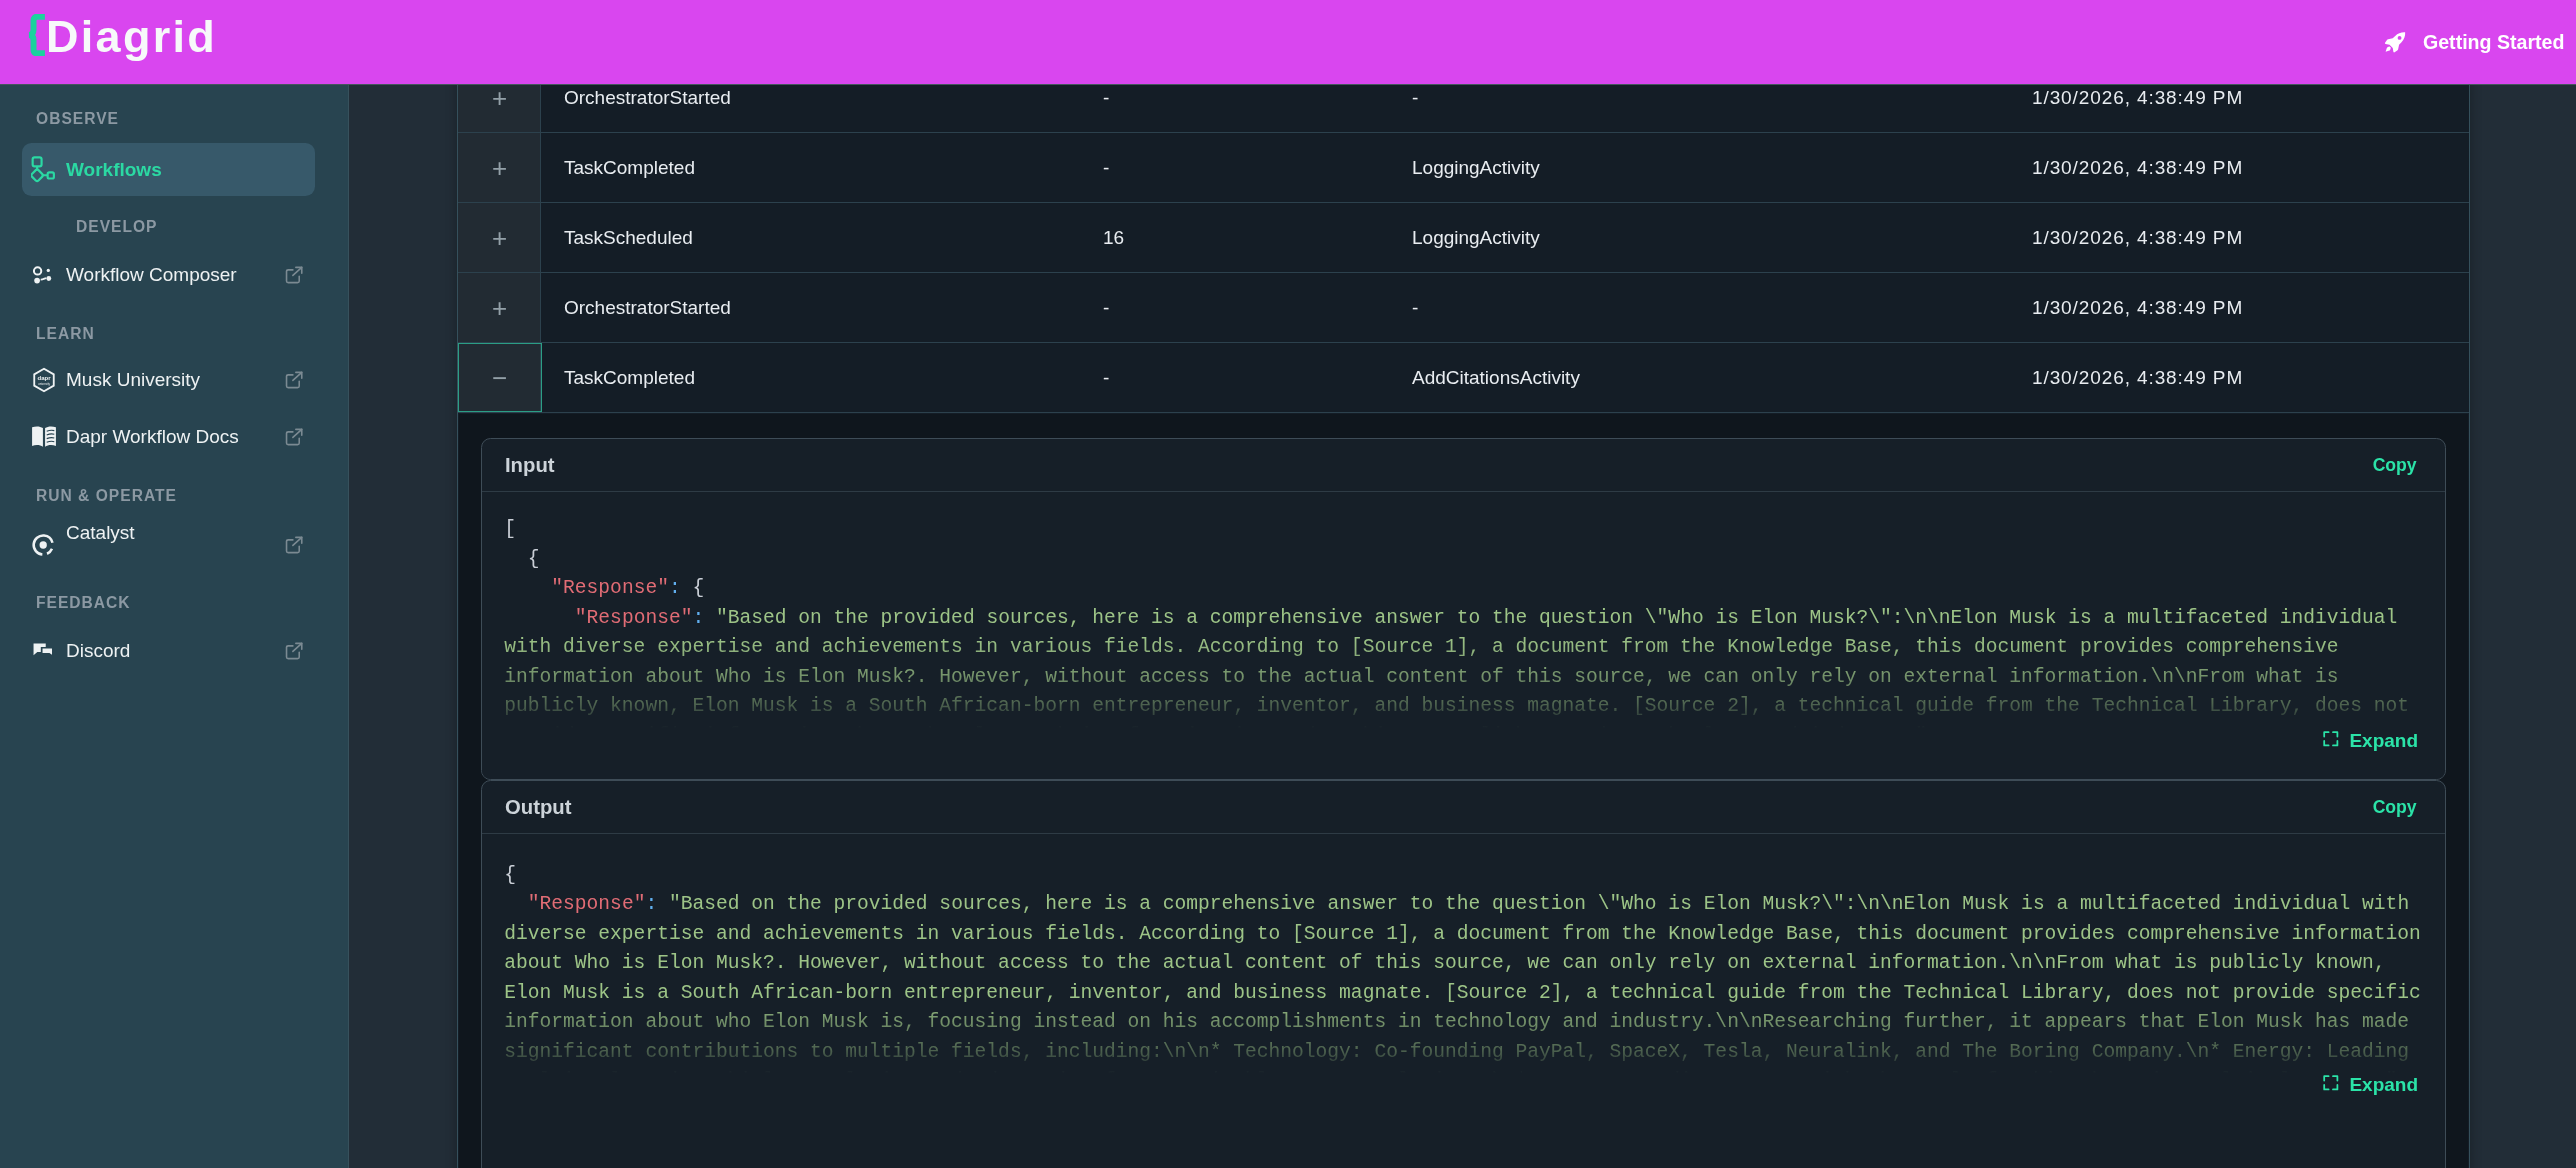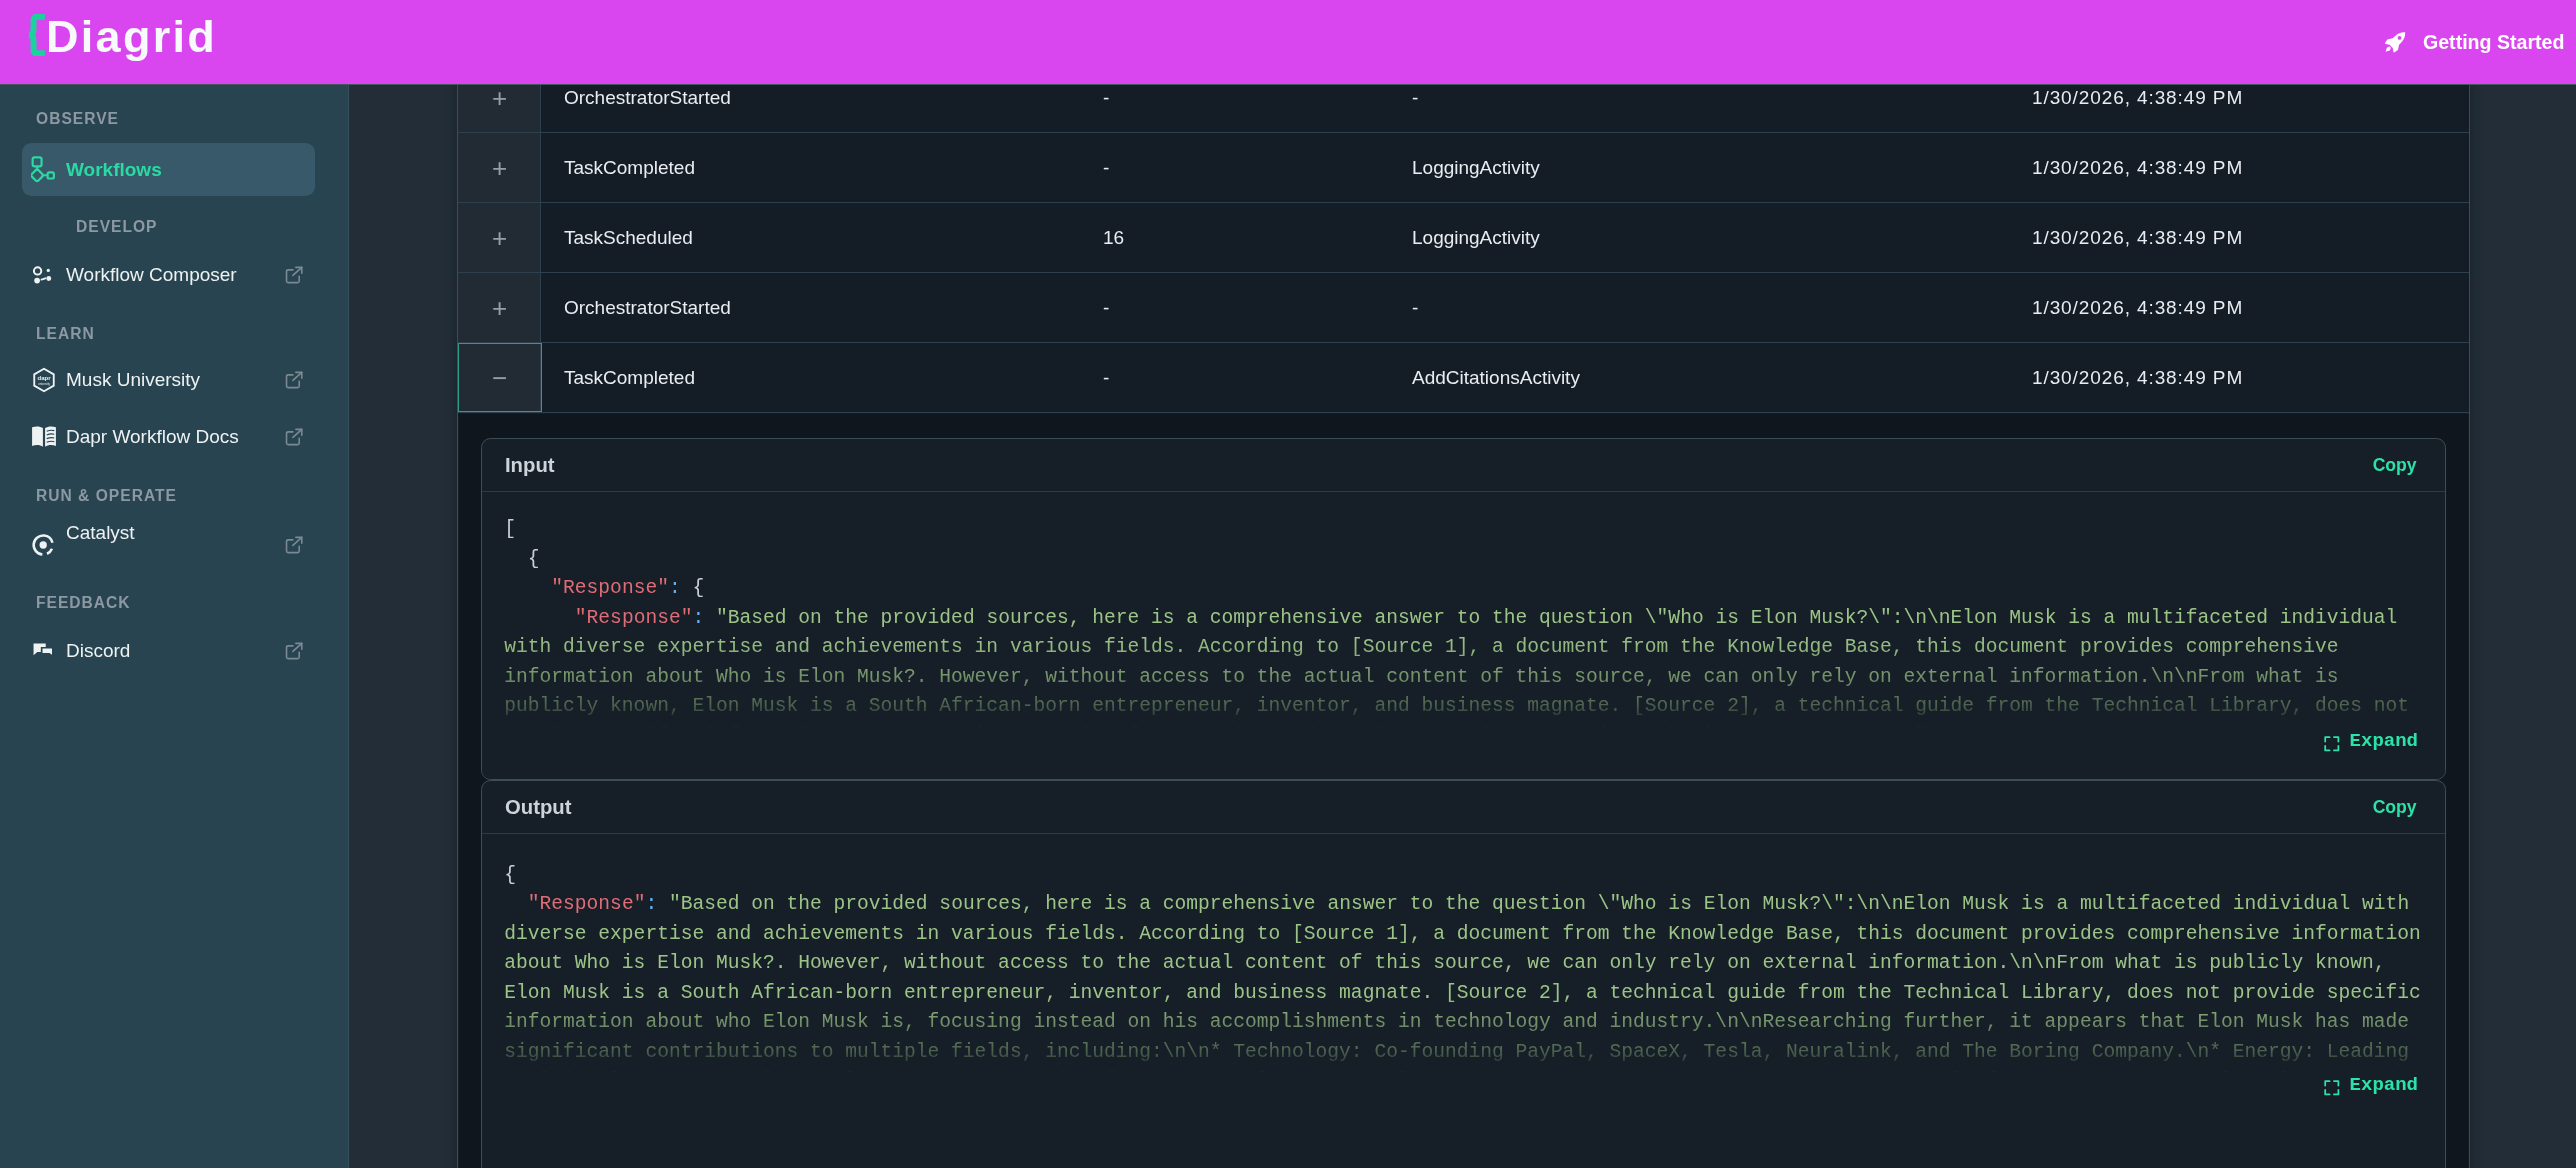--- a/index.html
+++ b/index.html
@@ -33,21 +33,21 @@
 
 #detail { position:absolute; left:0.7px; right:0.7px; top:351px; bottom:0; background:#0f161d; padding:24px 22.3px; }
 .panel { position:relative; border:0.7px solid #3e4c57; border-radius:9.5px; background:#161f28; overflow:hidden; }
 .phead { height:53px; border-bottom:0.7px solid #2e3b45; position:relative; }
 .ptitle { position:absolute; left:23px; top:50%; transform:translateY(-50%); color:#ccd3d9; font-size:20.3px; font-weight:700; }
 .copy { position:absolute; right:28.4px; top:50%; transform:translateY(-50%); color:#2be3a8; font-size:17.6px; font-weight:700; }
 .pbody { position:relative; }
 pre { font-family:"Liberation Mono", monospace; font-size:19.6px; line-height:29.5px; margin:0 22.3px; width:1923px; white-space:pre-wrap; }
 .jp { color:#c9ced6; } .jk { color:#e06c75; } .jc { color:#61afef; } .js { color:#9dc487; }
 .fade { position:absolute; left:0; right:0; bottom:0; }
-.expand { position:absolute; right:27px; display:flex; align-items:flex-end; color:#2be3a8; font-size:19px; font-weight:700; z-index:5;font-family:Liberation Mono, monospace; }
+.expand { position:absolute; right:27px; display:flex; align-items:flex-start; color:#2be3a8; font-size:19px; font-weight:700; z-index:5; }
 .expand svg { margin-right:9.5px; }
 #panel-in { height:342px; }
 #panel-out { height:438px; }
 #panel-in .pbody { height:288px; } #panel-out .pbody { height:296px; }
 #panel-in pre { padding-top:23px; } #panel-out pre { padding-top:26.4px; }
 #panel-in .fade { top:144px; background:linear-gradient(to bottom, rgba(22,31,40,0) 0%, rgba(22,31,40,0.28) 26%, rgba(22,31,40,0.58) 47%, #161f28 64%); }
 #panel-out .fade { top:164px; background:linear-gradient(to bottom, rgba(22,31,40,0) 0%, rgba(22,31,40,0.3) 17%, rgba(22,31,40,0.6) 40%, #161f28 57%); }
 #panel-in .expand { top:238px; } #panel-out .expand { top:240px; }
 </style></head>
 <body>

